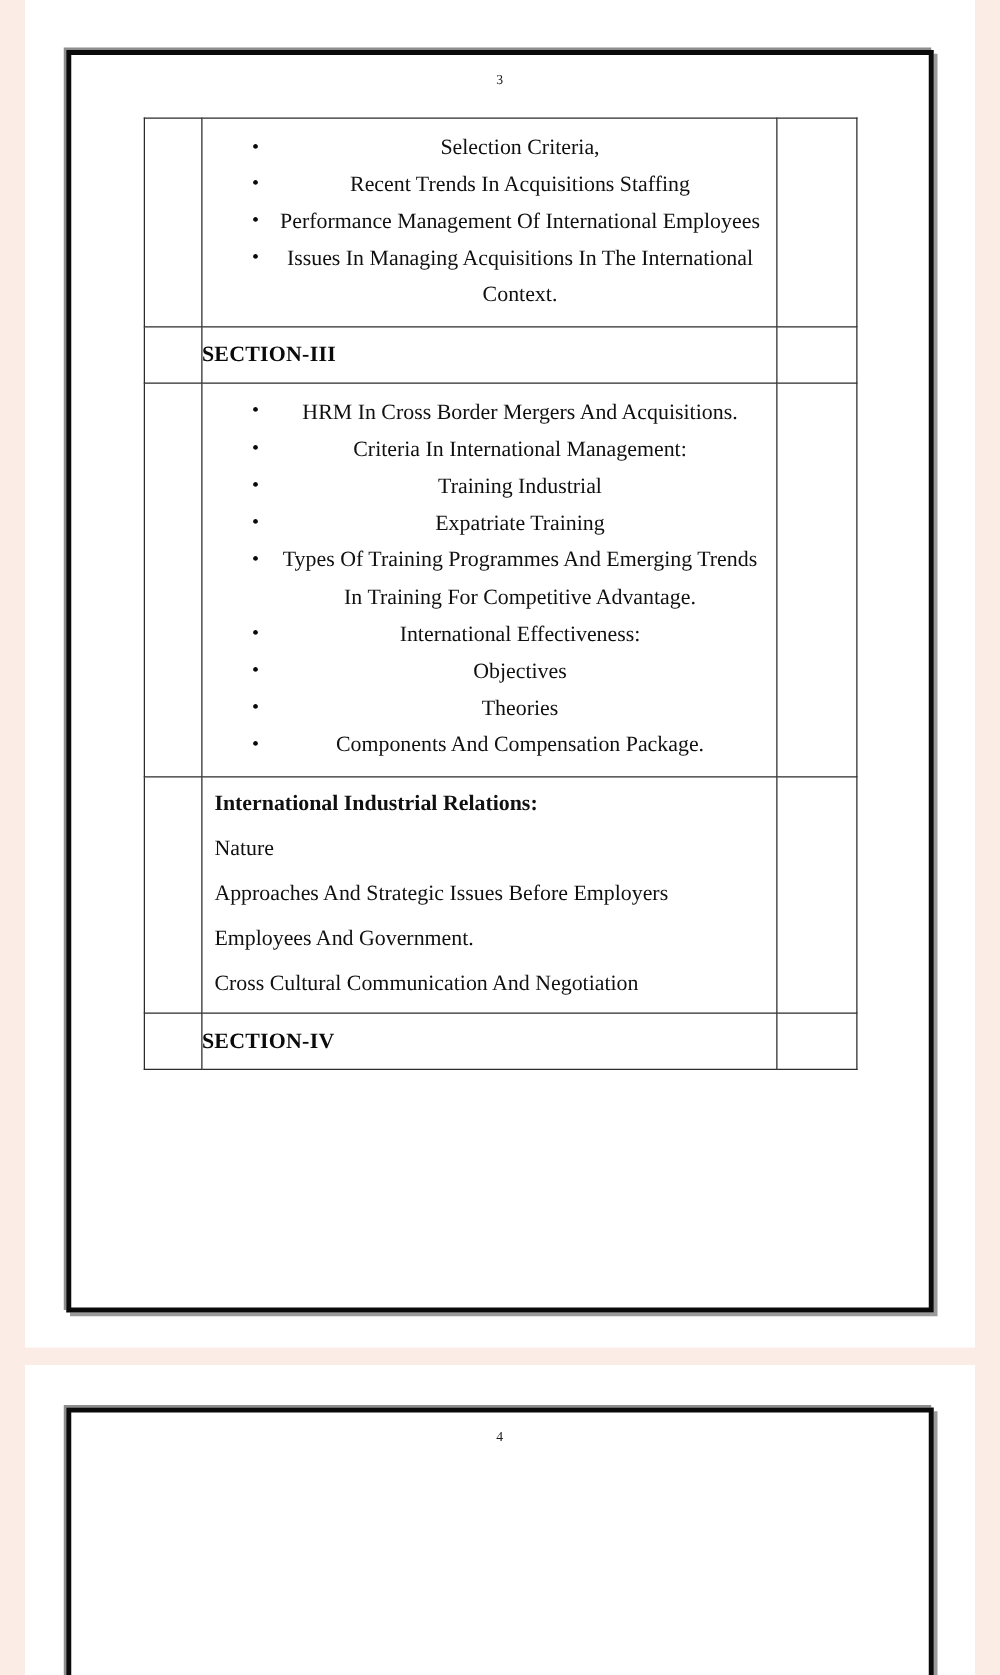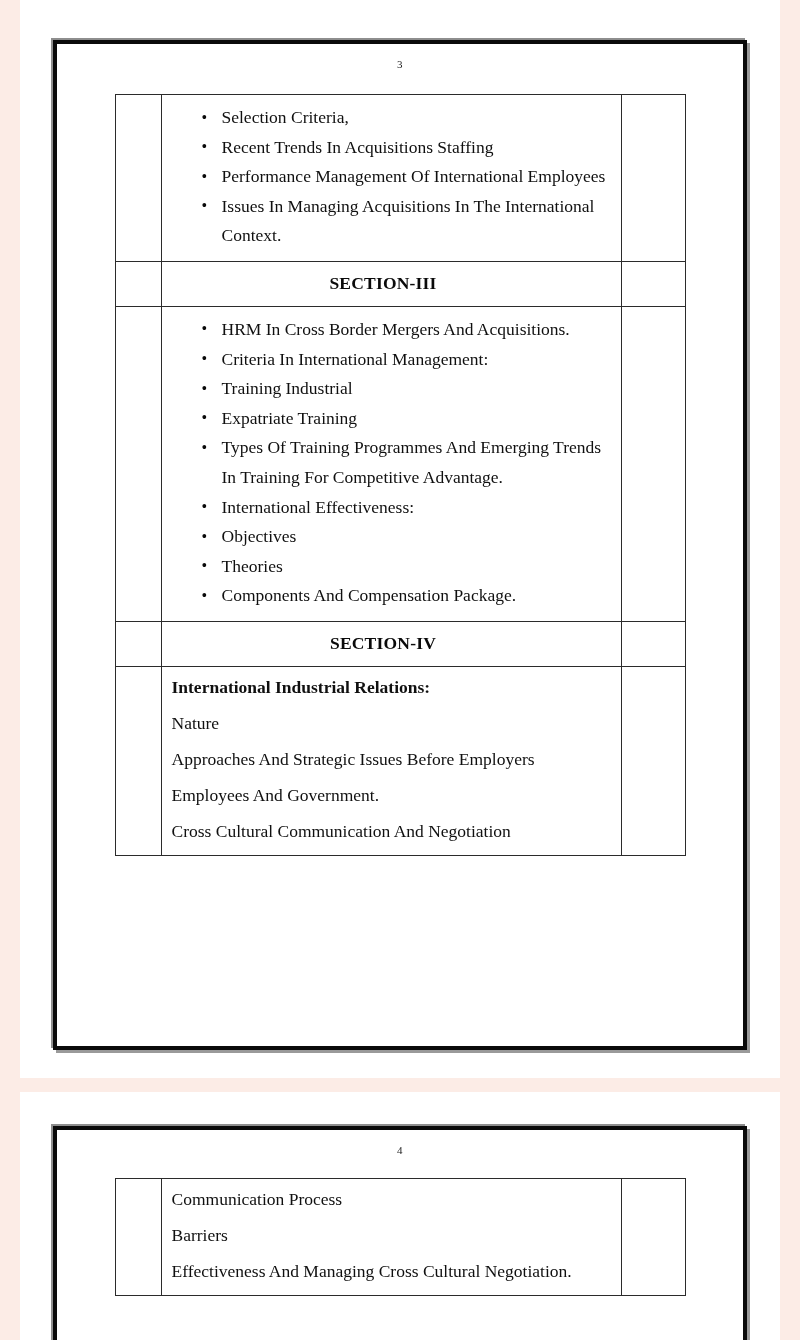--- a/index.html
+++ b/index.html
@@ -63,20 +63,21 @@
     vertical-align: top;
     padding: 0;
     background: #fff;
   }
   col.c-narrow  { width: 46px; }
   col.c-main    { width: 460px; }
   col.c-right   { width: 64px; }
 
   .cell-pad {
     padding: 8px 10px 10px 10px;
+    text-align: center;
   }
 
   
   ul.topic-list {
     margin: 0;
     padding: 0 0 0 30px;
     list-style: none;
   }
   ul.topic-list li {
     position: relative;
@@ -90,21 +91,20 @@
     content: "\2022";
     position: absolute;
     left: 0;
     top: -0.5px;
     font-size: 16px;
     color: #0a0a0a;
   }
 
   
   .section-head {
-    text-align: center;
     font-size: 17.5px;
     font-weight: bold;
     color: #0a0a0a;
     padding: 11px 16px 12px 0;
     letter-spacing: 0.2px;
   }
 
   
   .para-block { padding: 9px 12px 8px 10px; }
   .para-block p {
@@ -171,63 +171,43 @@
                 <li>Components And Compensation Package.</li>
               </ul>
             </div>
           </td>
           <td></td>
         </tr>
 
         <tr>
           <td></td>
           <td>
-            <div class="section-head">SECTION-IV</div>
-          </td>
-          <td></td>
-        </tr>
-
-        <tr>
-          <td></td>
-          <td>
             <div class="para-block">
               <p class="bold">International Industrial Relations:</p>
               <p>Nature</p>
               <p>Approaches And Strategic Issues Before Employers</p>
               <p>Employees And Government.</p>
               <p>Cross Cultural Communication And Negotiation</p>
             </div>
           </td>
           <td></td>
         </tr>
 
+        <tr>
+          <td></td>
+          <td>
+            <div class="section-head">SECTION-IV</div>
+          </td>
+          <td></td>
+        </tr>
+
       </tbody>
     </table>
   </div>
 </div>
 
 <div class="sheet sheet-2">
   <div class="page-frame page-frame-2">
 
     <div class="page-number">4</div>
 
-    <table class="syllabus-table">
-      <colgroup>
-        <col class="c-narrow">
-          <col class="c-main">
-          <col class="c-right">
-      </colgroup>
-      <tbody>
-        <tr>
-          <td></td>
-          <td>
-            <div class="para-block">
-              <p>Communication Process</p>
-              <p>Barriers</p>
-              <p>Effectiveness And Managing Cross Cultural Negotiation.</p>
-            </div>
-          </td>
-          <td></td>
-        </tr>
-      </tbody>
-    </table>
   </div>
 </div>
 
 </body></html>

